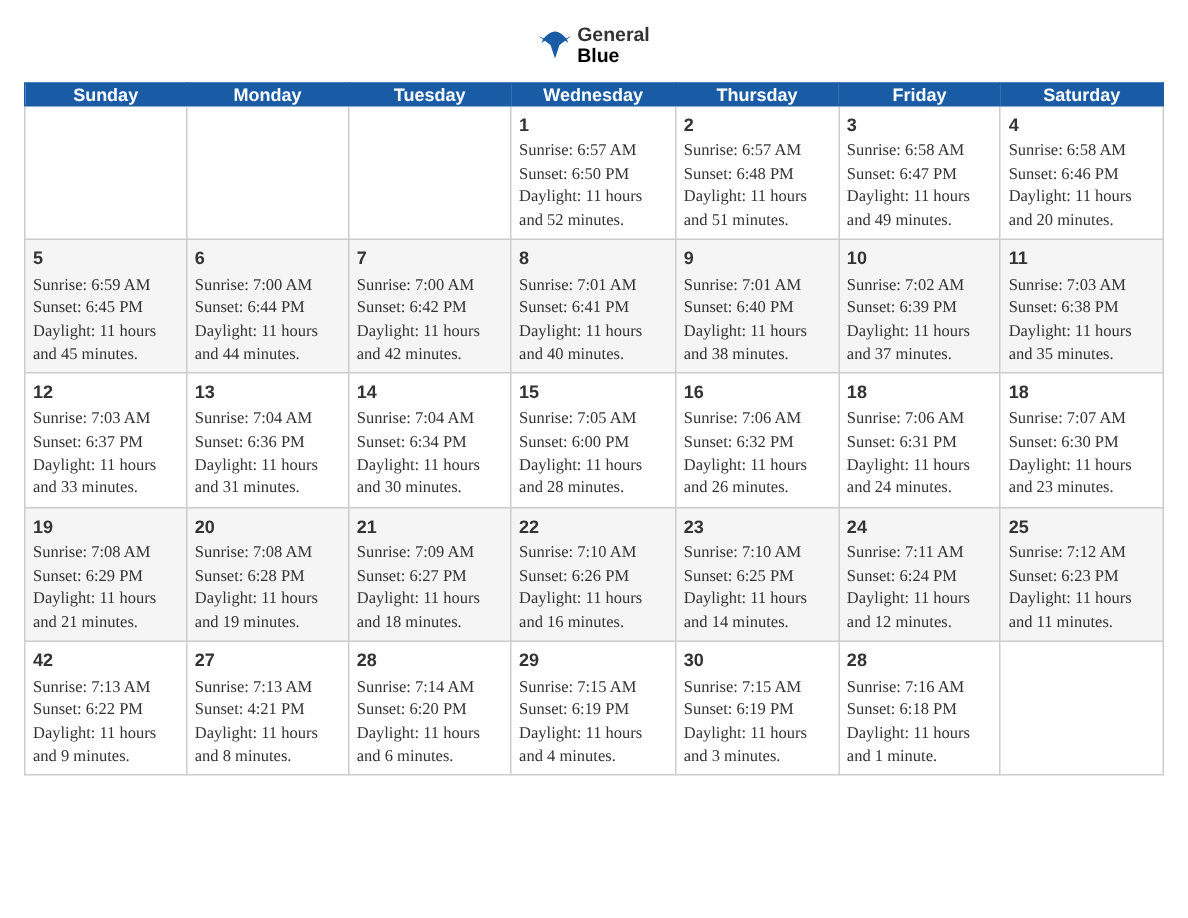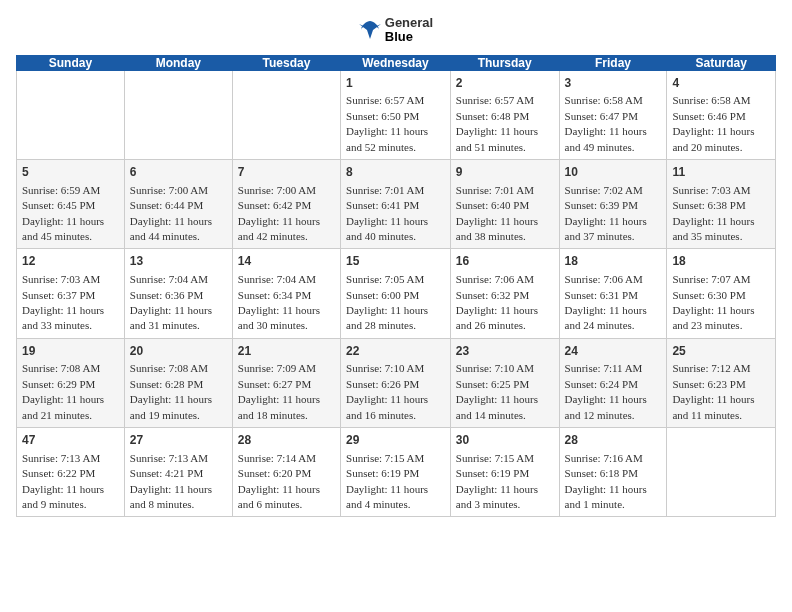--- a/index.html
+++ b/index.html
@@ -201,21 +201,21 @@
           <span class="day-number">24</span>
           <div class="cell-text"><span>Sunrise: 7:11 AM</span><br><span>Sunset: 6:24 PM</span><br><span>Daylight: 11 hours</span><br><span>and 12 minutes.</span></div>
         </td>
         <td>
           <span class="day-number">25</span>
           <div class="cell-text"><span>Sunrise: 7:12 AM</span><br><span>Sunset: 6:23 PM</span><br><span>Daylight: 11 hours</span><br><span>and 11 minutes.</span></div>
         </td>
       </tr>
       <tr>
         <td>
-          <span class="day-number">47</span>
+          <span class="day-number">42</span>
           <div class="cell-text"><span>Sunrise: 7:13 AM</span><br><span>Sunset: 6:22 PM</span><br><span>Daylight: 11 hours</span><br><span>and 9 minutes.</span></div>
         </td>
         <td>
           <span class="day-number">27</span>
           <div class="cell-text"><span>Sunrise: 7:13 AM</span><br><span>Sunset: 4:21 PM</span><br><span>Daylight: 11 hours</span><br><span>and 8 minutes.</span></div>
         </td>
         <td>
           <span class="day-number">28</span>
           <div class="cell-text"><span>Sunrise: 7:14 AM</span><br><span>Sunset: 6:20 PM</span><br><span>Daylight: 11 hours</span><br><span>and 6 minutes.</span></div>
         </td>

